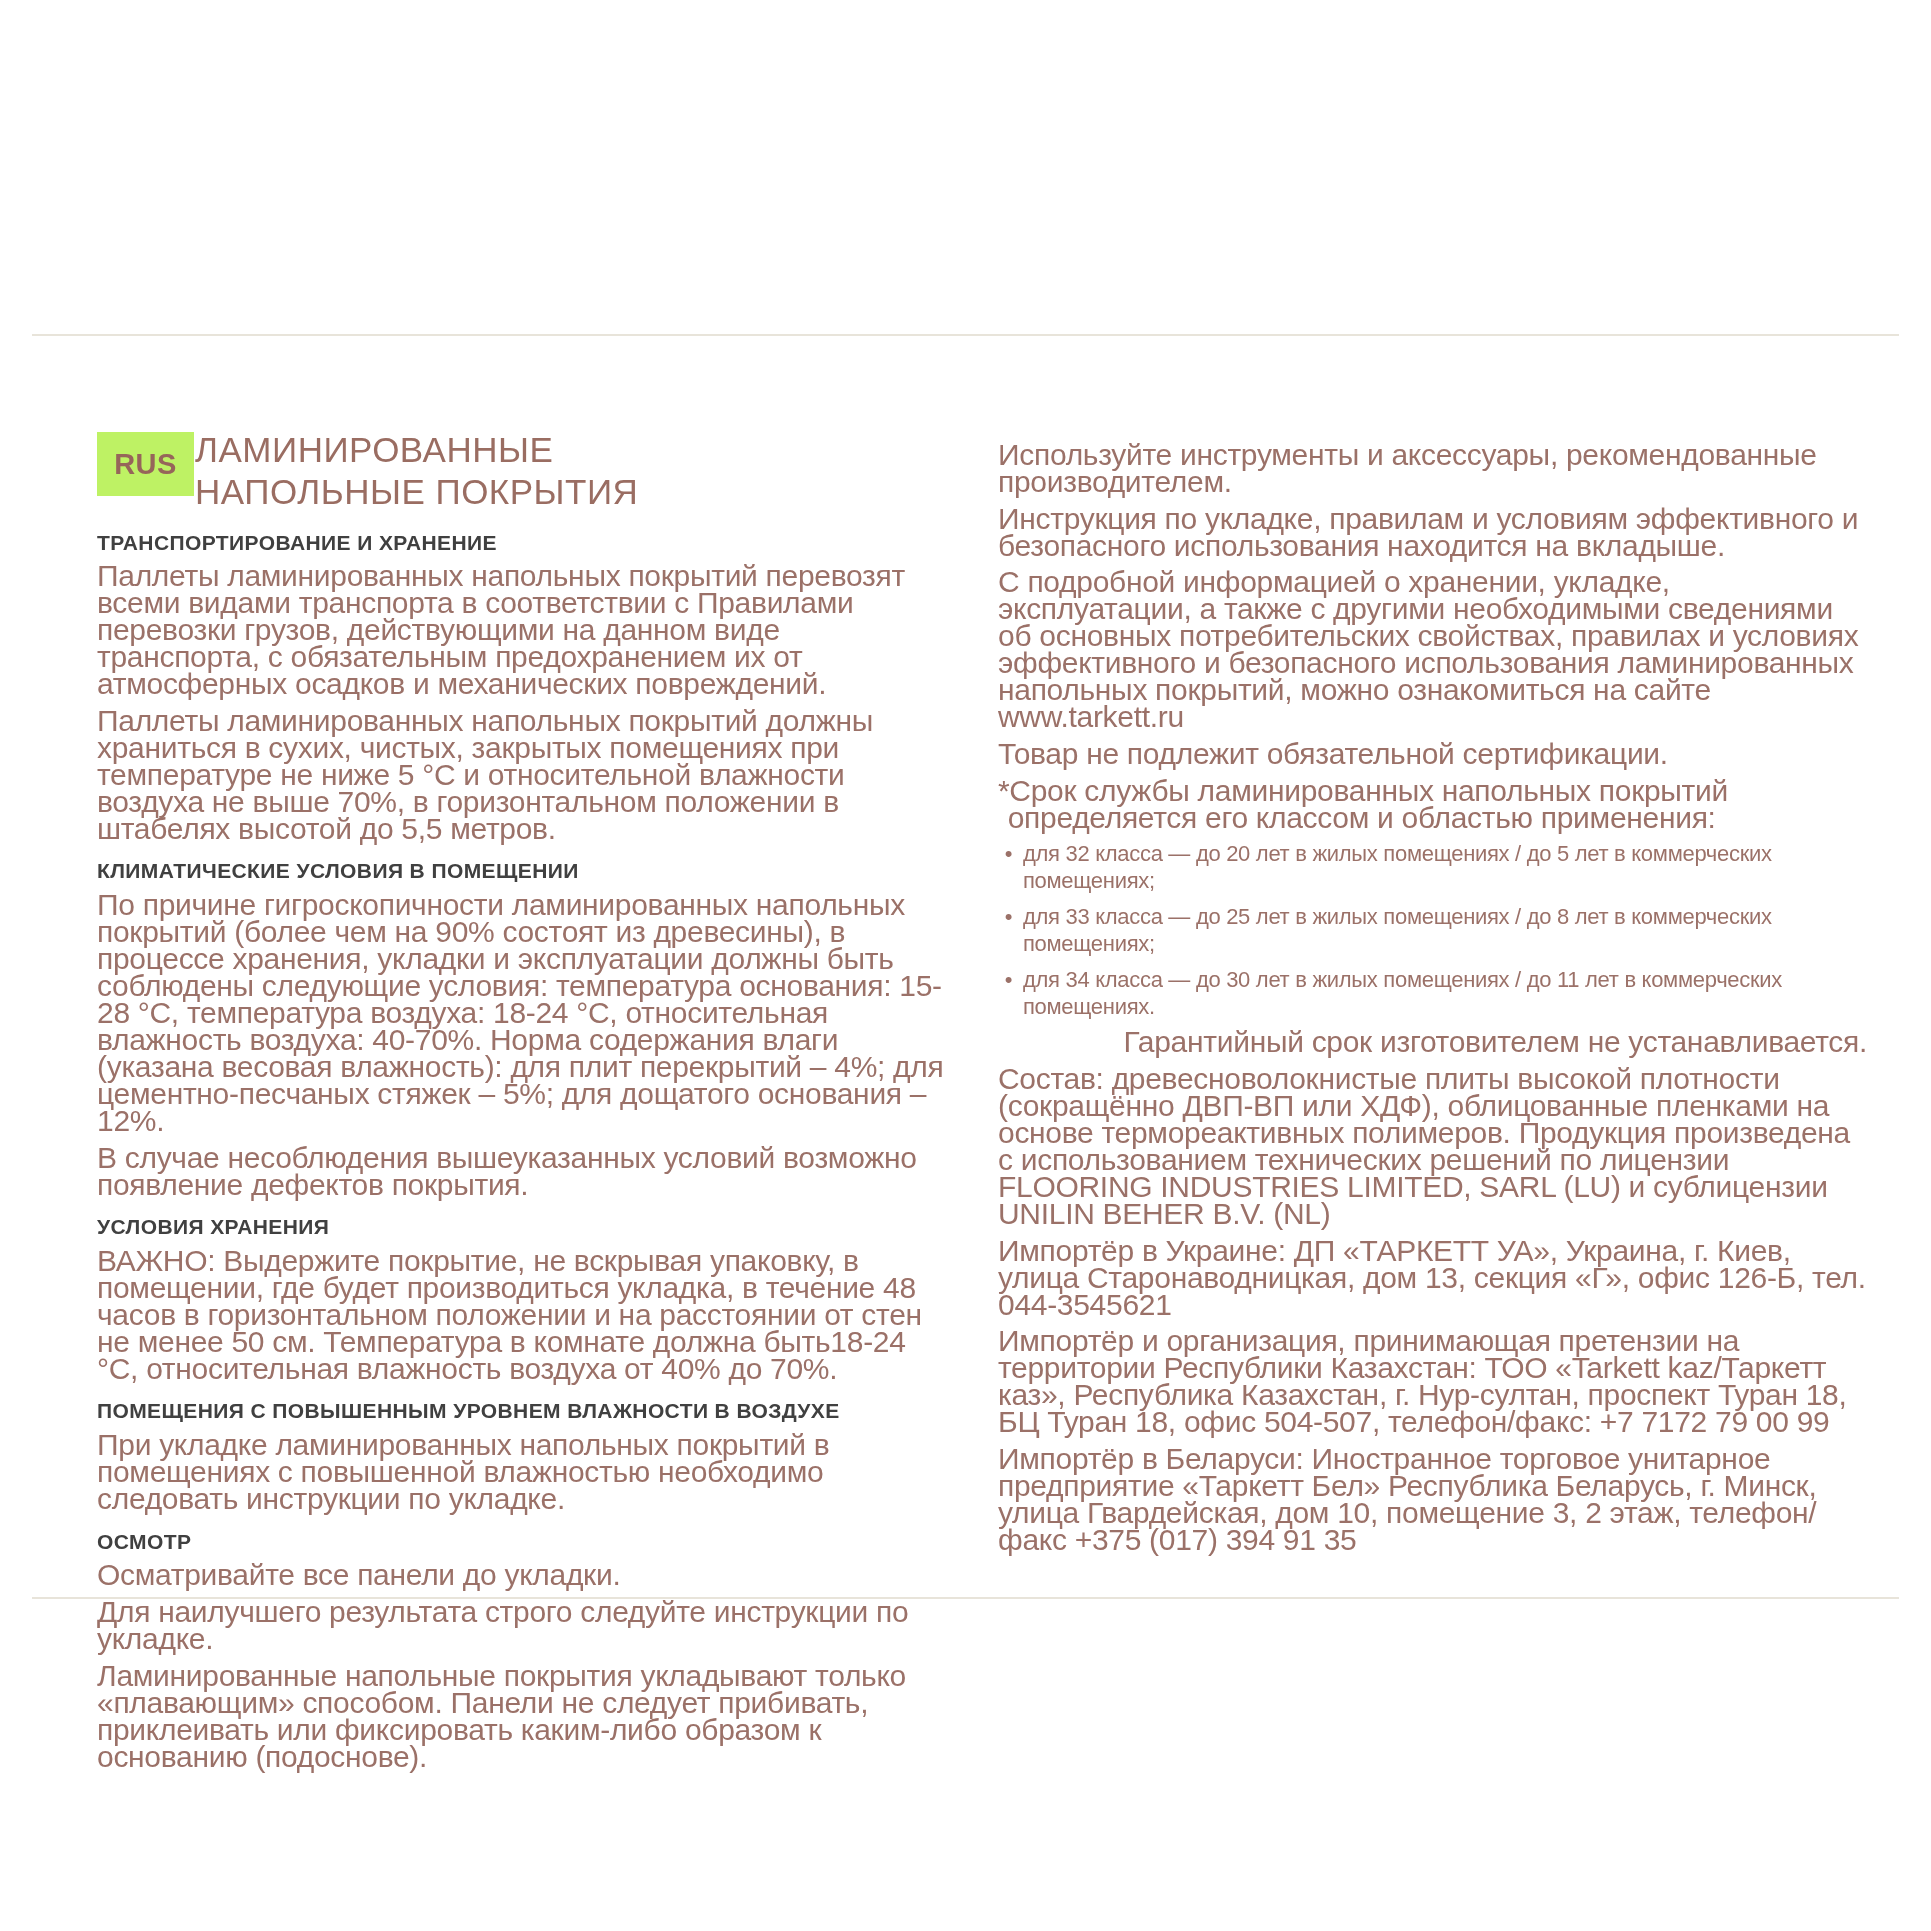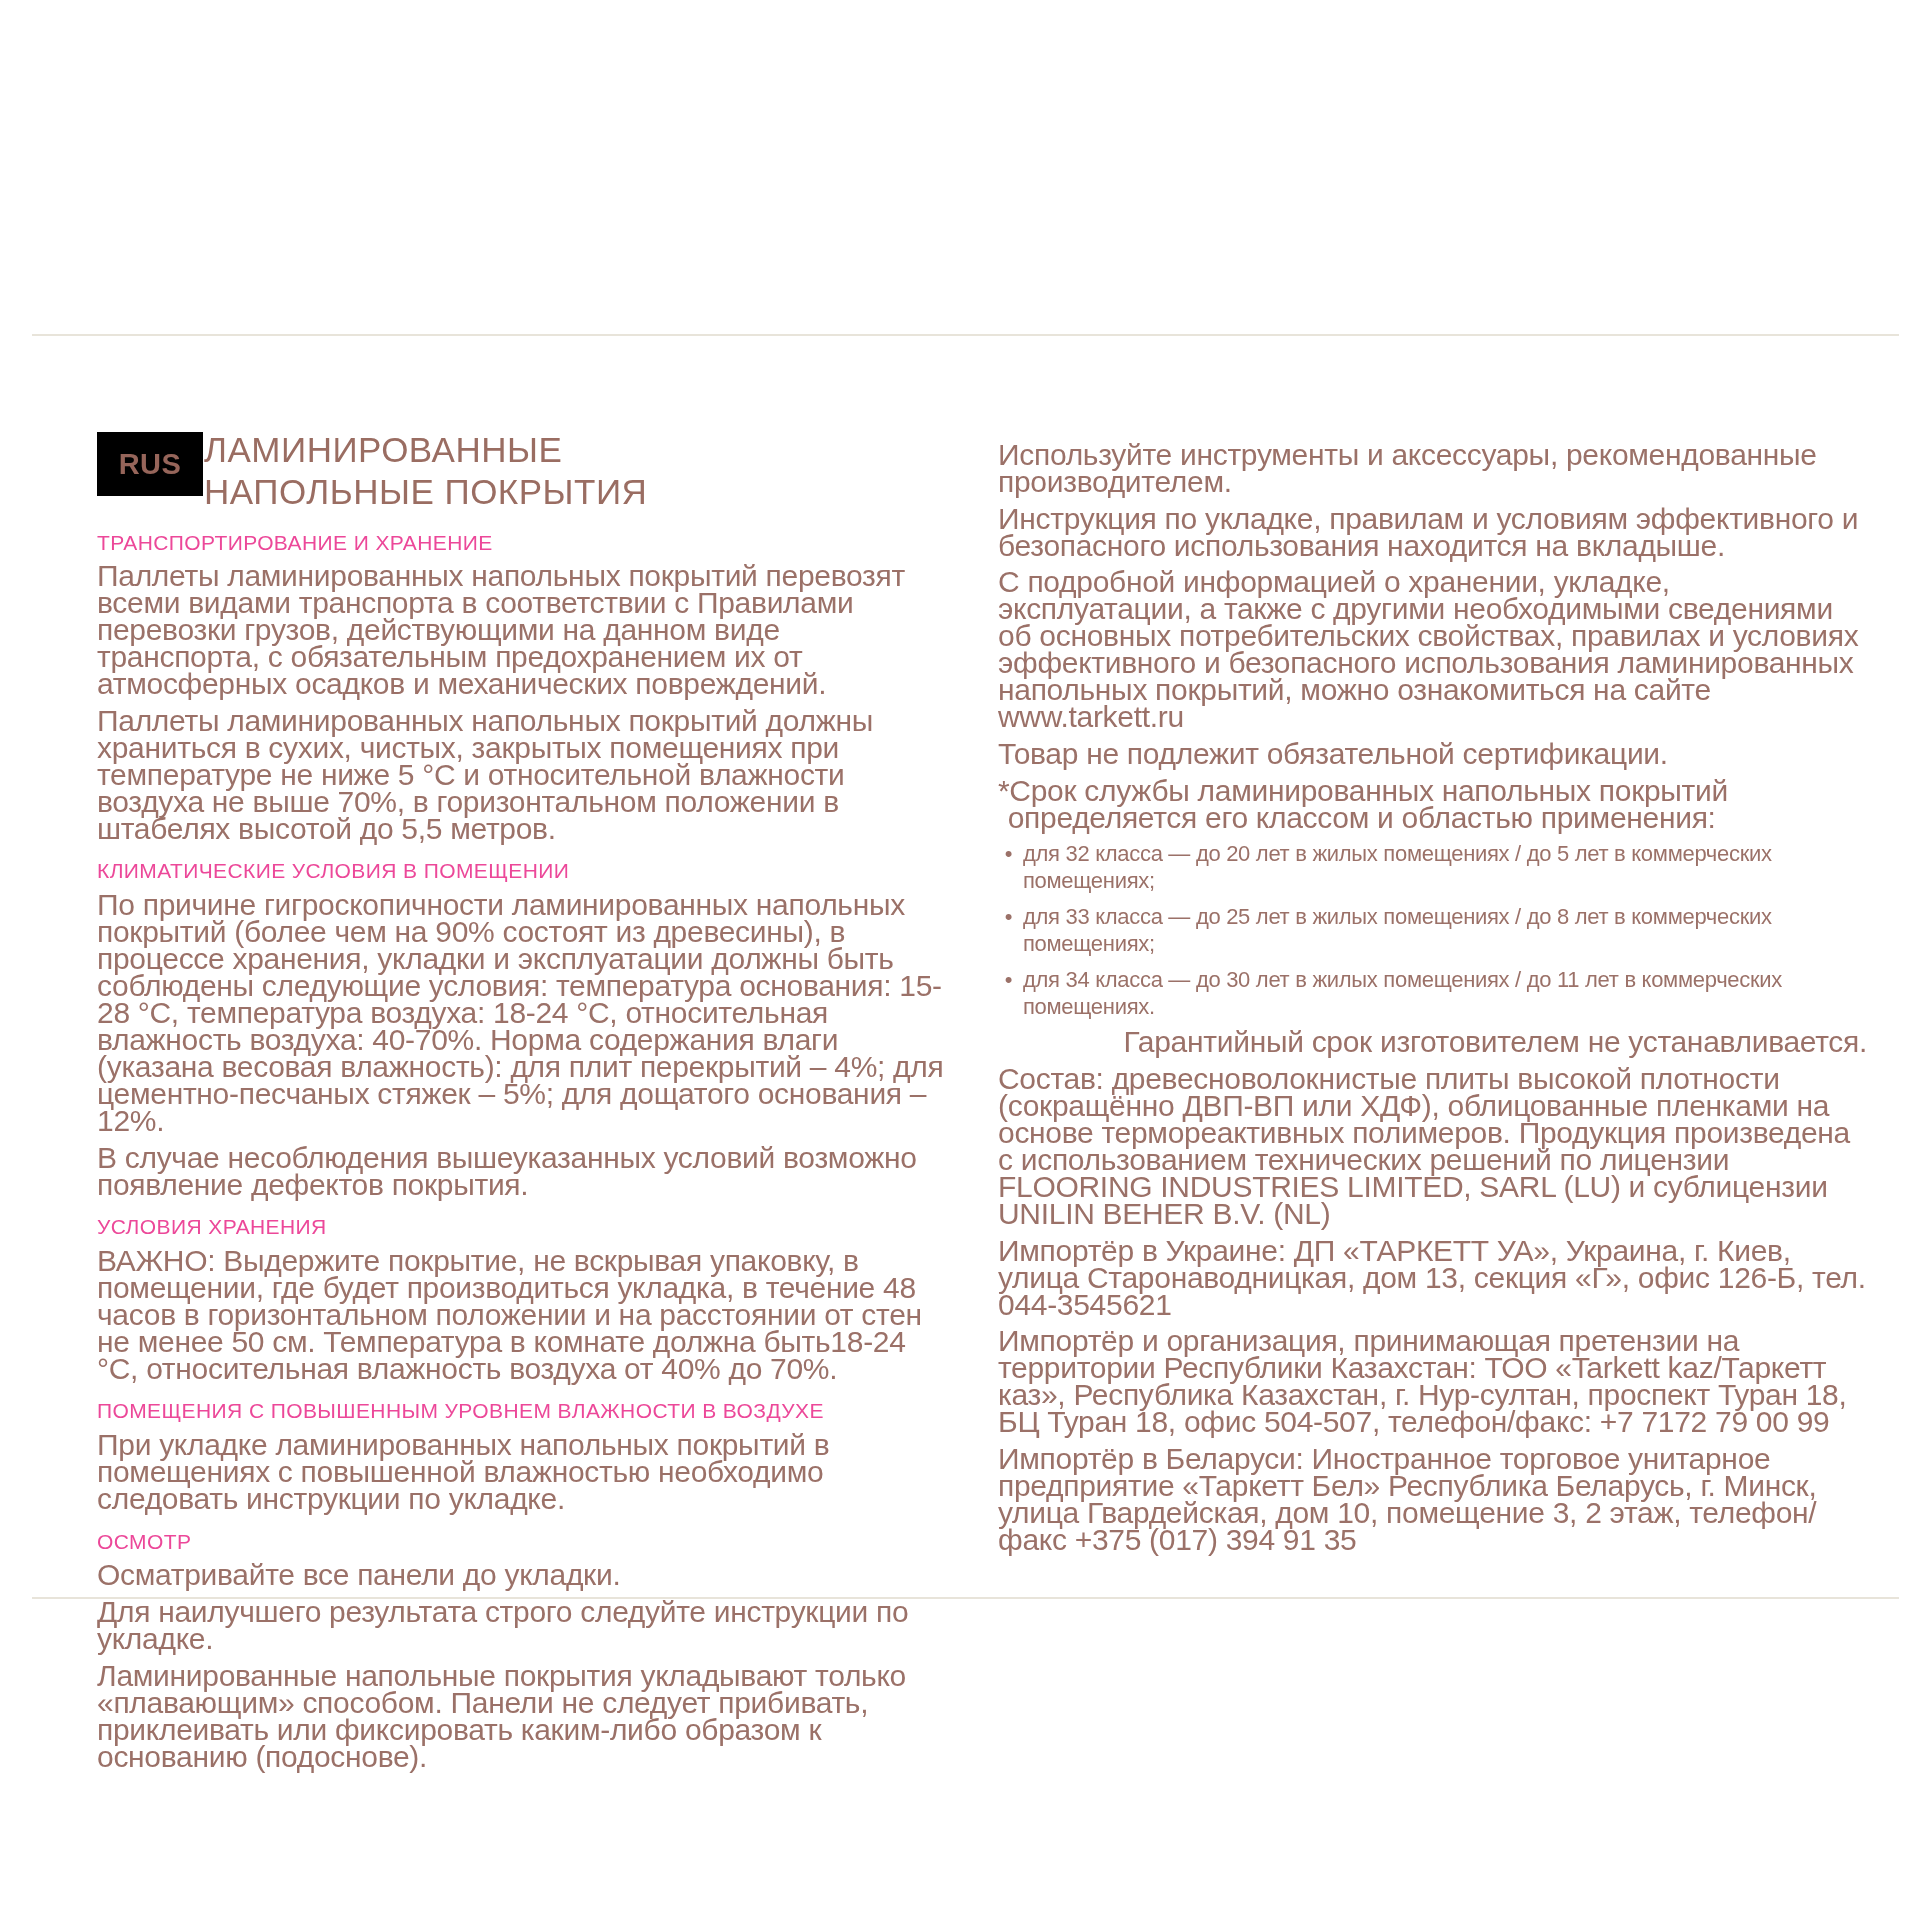--- a/index.html
+++ b/index.html
@@ -12,31 +12,31 @@
   .hr{position:absolute;left:32px;right:32px;height:1.9px;background:#e8e4da;}
   .hr-top{top:334px;}
   .hr-bottom{top:1597px;}
 
   .col{position:absolute;color:#9b7168;}
   .col.left{left:97px;top:432px;width:850px;}
   .col.right{left:998px;top:439px;width:869px;}
 
   .title-row{display:flex;align-items:flex-start;margin-bottom:11.6px;}
   .badge{
-    width:106px;height:64px;background:#000000;color:#96655a;
+    width:97px;height:64px;background:#bef264;color:#96655a;
     font-weight:bold;font-size:29px;display:flex;align-items:center;justify-content:center;
     letter-spacing:0.5px;flex:0 0 auto;
   }
   .doc-title{
     margin-left:1px;color:#9a6d62;font-size:35px;line-height:42px;
     letter-spacing:0.5px;margin-top:-2.9px;white-space:nowrap;
   }
 
   h2{
-    font-size:21px;line-height:27px;font-weight:normal;color:#ec4899;
+    font-size:21px;line-height:27px;font-weight:bold;color:#404040;
     margin:15.4px 0 6.8px 0;letter-spacing:0.4px;
   }
   .col p{
     font-size:30px;line-height:27px;margin:0 0 9.7px 0;letter-spacing:-0.3px;
   }
   .col.right p.first{margin-top:1.9px;}
   p.hang{text-indent:-9.7px;padding-left:9.7px;}
 
   .bullet-item{
     position:relative;padding-left:25px;margin:0 0 8.7px 0;

